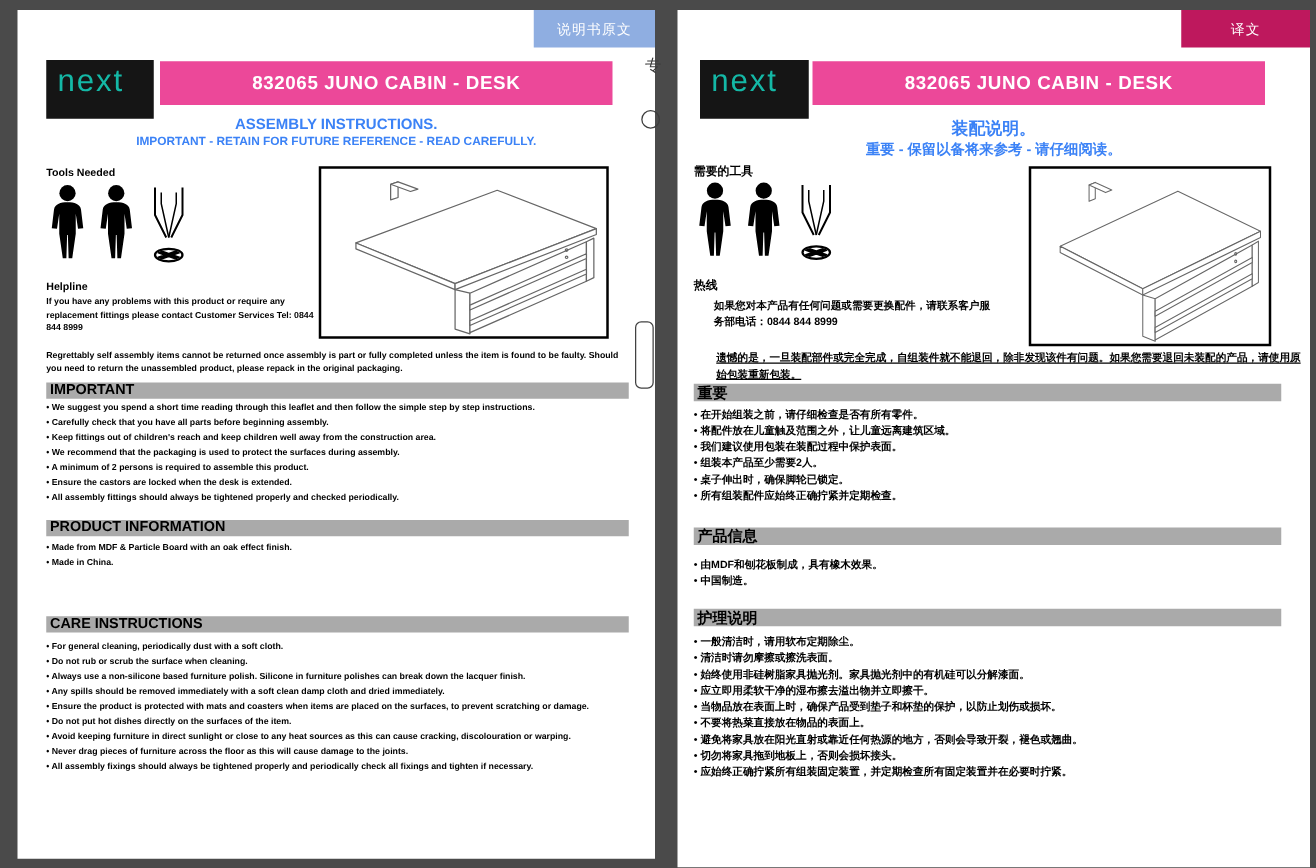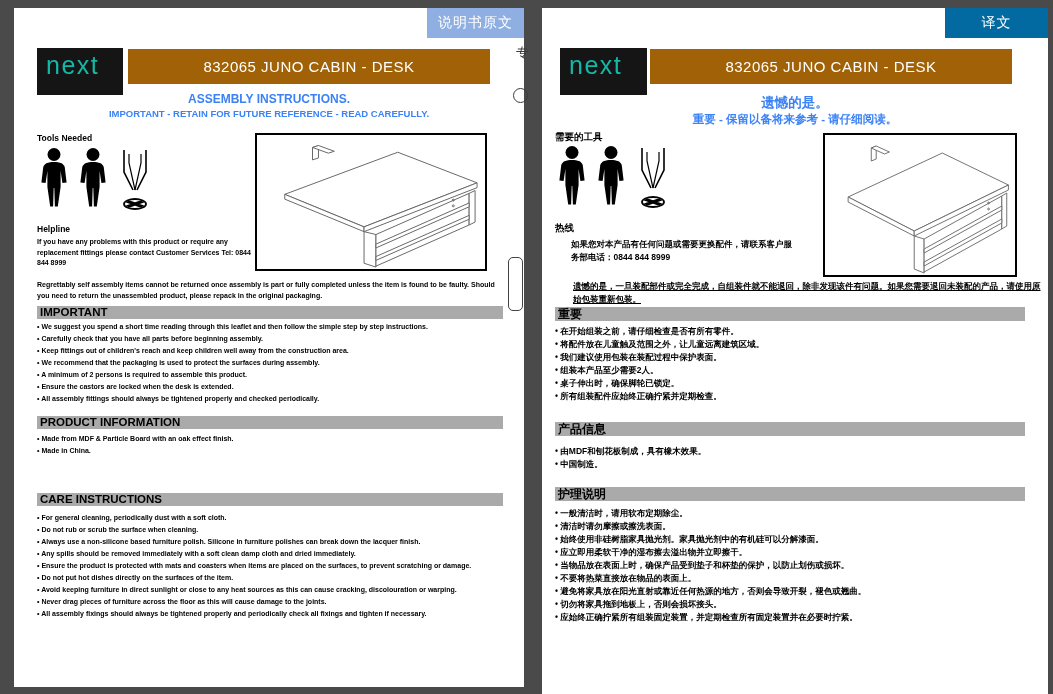--- a/index.html
+++ b/index.html
@@ -8,39 +8,39 @@
     background:#4a4a4a;
     font-family:"Liberation Sans",sans-serif;
     -webkit-font-smoothing:antialiased;
   }
   .page{position:absolute;top:8px;background:#ffffff;}
   .page-left{left:14px;width:510px;height:679px;}
   .page-right{left:542px;width:506px;height:686px;}
 
   
   .tab-btn{
-    position:absolute;top:0;height:30px;color:#fff;font-size:14px;
+    position:absolute;top:0;height:30px;color:#fff;font-size:11px;
     display:flex;align-items:center;justify-content:center;cursor:pointer;
     letter-spacing:1px;
   }
   .tab-original{left:413px;width:97px;background:#8faee1;}
-  .tab-translation{left:403px;width:103px;background:#0369a1;}
+  .tab-translation{left:403px;width:103px;background:#be185d;}
 
   
   .logo{position:absolute;top:40px;background:#151515;}
   .page-left .logo{left:23px;width:86px;height:47px;}
   .page-right .logo{left:18px;width:87px;height:47px;}
   .logo span{
     position:absolute;left:9px;bottom:15px;color:#14b8a6;font-size:25px;
     letter-spacing:1.5px;font-weight:normal;
   }
   .banner{
-    position:absolute;top:41px;height:35px;background:#a16207;color:#fff;
+    position:absolute;top:41px;height:35px;background:#ec4899;color:#fff;
     display:flex;align-items:center;justify-content:center;
-    font-weight:normal;font-size:15px;letter-spacing:.5px;
+    font-weight:bold;font-size:15px;letter-spacing:.5px;
   }
   .page-left .banner{left:114px;width:362px;}
   .page-right .banner{left:108px;width:362px;}
 
   .sub1,.sub2{position:absolute;left:0;width:100%;text-align:center;font-weight:bold;color:#3b82f6;}
   .page-left .sub1{top:84px;font-size:12px;}
   .page-left .sub2{top:100px;font-size:9.5px;}
   .page-right .sub1{top:86px;font-size:13.5px;}
   .page-right .sub2{top:104px;font-size:11.5px;}
 
@@ -212,21 +212,21 @@
 </div>
 
 <div class="page page-right">
   <div class="tab-btn tab-translation">译文</div>
 
   <div class="logo">
     <span>next</span>
   </div>
   <div class="banner">832065 JUNO CABIN - DESK</div>
 
-  <div class="sub1">遗憾的是。</div>
+  <div class="sub1">装配说明。</div>
   <div class="sub2">重要 - 保留以备将来参考 - 请仔细阅读。</div>
 
   <div class="tools-h">需要的工具</div>
   <div class="icons-row">
     <svg class="person-icon" width="34" height="62" viewBox="0 0 34 62">
         <use href="#person-shape"></use>
       </svg>
     <svg class="person-icon" width="34" height="62" viewBox="0 0 34 62">
         <use href="#person-shape"></use>
       </svg>

